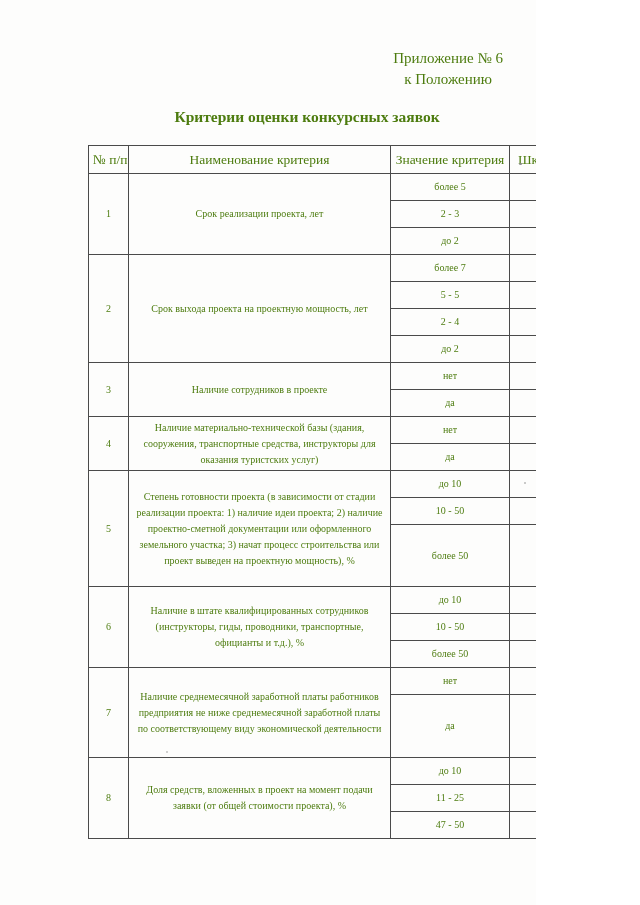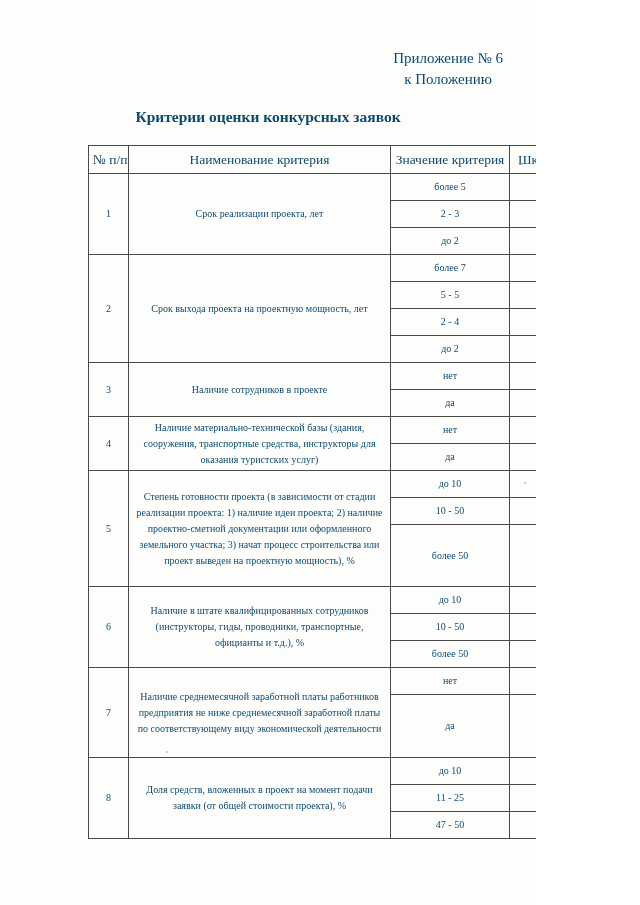--- a/index.html
+++ b/index.html
@@ -2,30 +2,30 @@
 <html><head>
 <meta charset="utf-8">
 <style>
   html, body { margin:0; padding:0; }
   body { background:#ffffff; }
   .page {
     position:relative;
     width:536px; height:905px;
     background:#fdfdfc;
     font-family:"Liberation Serif","DejaVu Serif",serif;
-    color:#0c4a6e;
+    color:#4d7c0f;
     overflow:hidden;
   }
   .appendix {
     position:absolute; top:48px; right:33px;
     text-align:center; font-size:15px; line-height:21px;
   }
   .doc-title {
     position:absolute; top:108px; left:0; width:100%;
-    text-align:center; font-weight:bold; font-size:15.5px;
+    text-align:center; font-weight:bold; font-size:15.5px;padding-left:39px;
   }
   table.criteria {
     position:absolute; left:88px; top:145px;
     border-collapse:collapse;
     table-layout:fixed;
     width:521px;
     border:1.5px solid #2e2e2e;
   }
   .criteria th, .criteria td {
     border:1px solid #4a4a4a;

